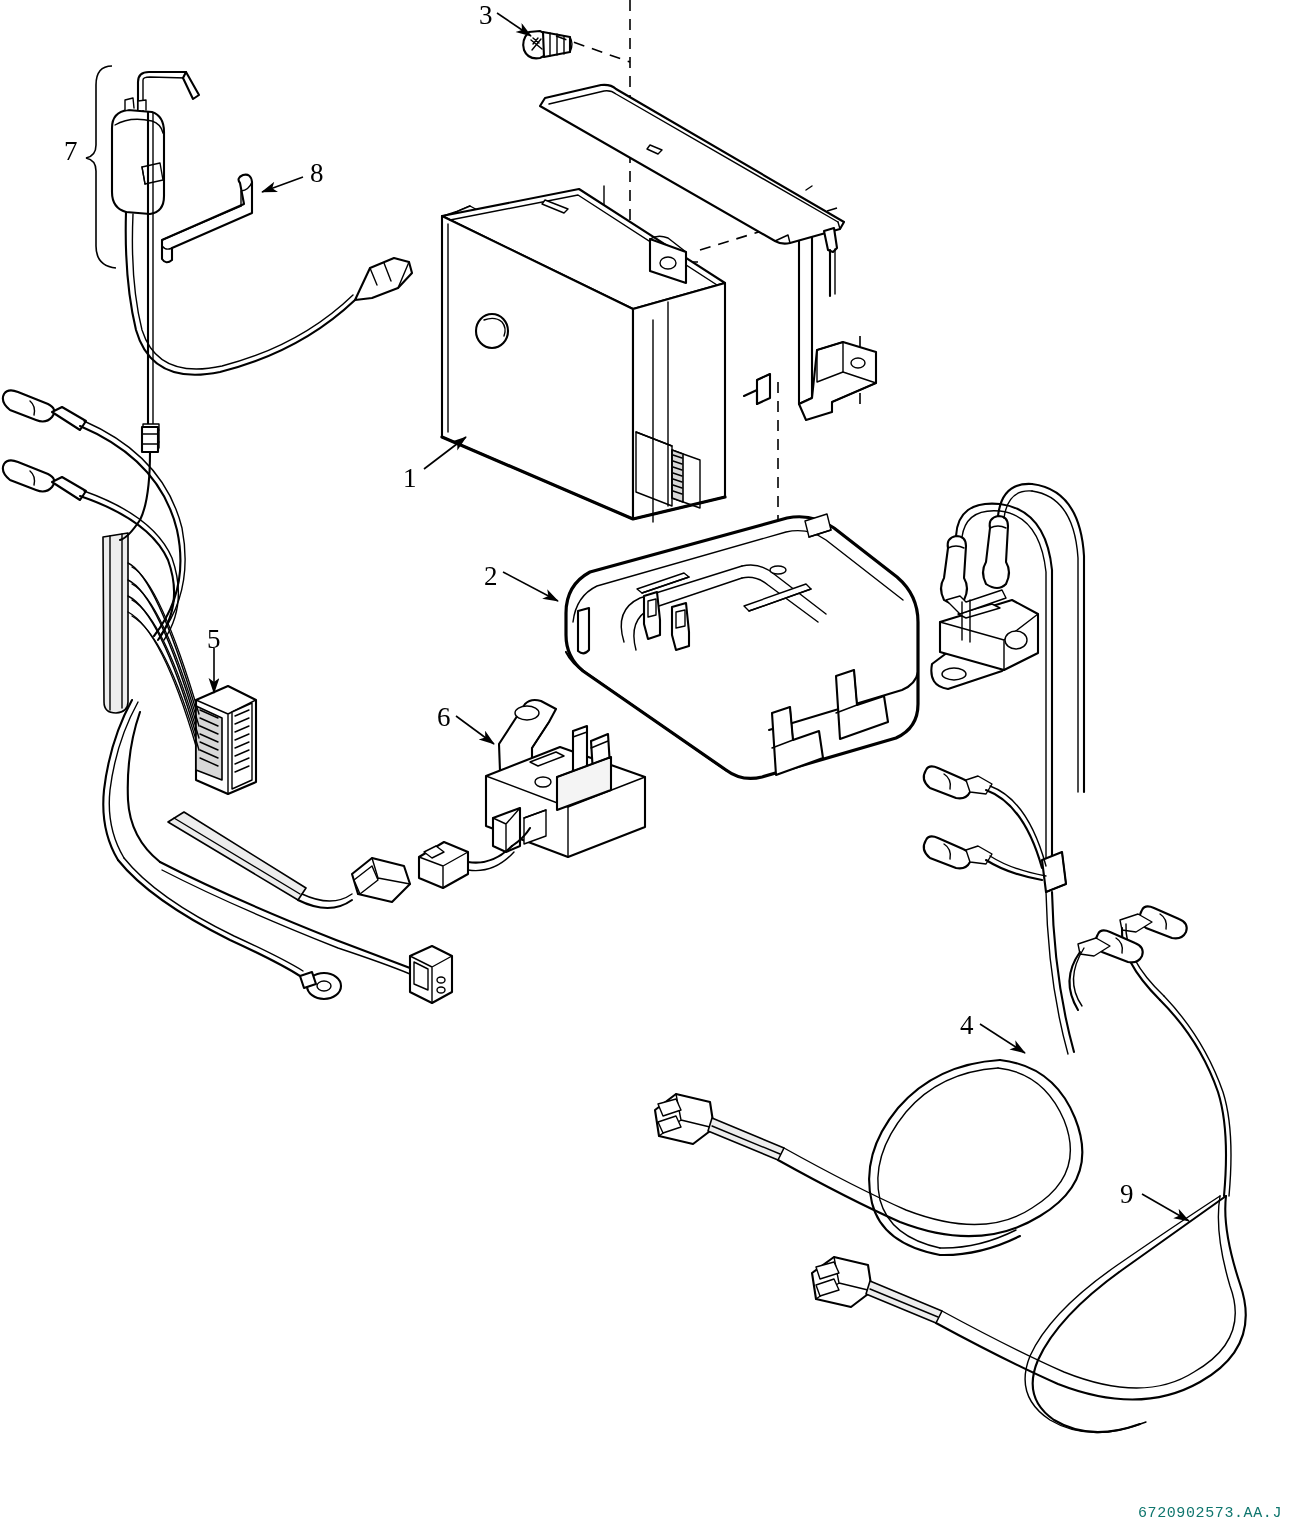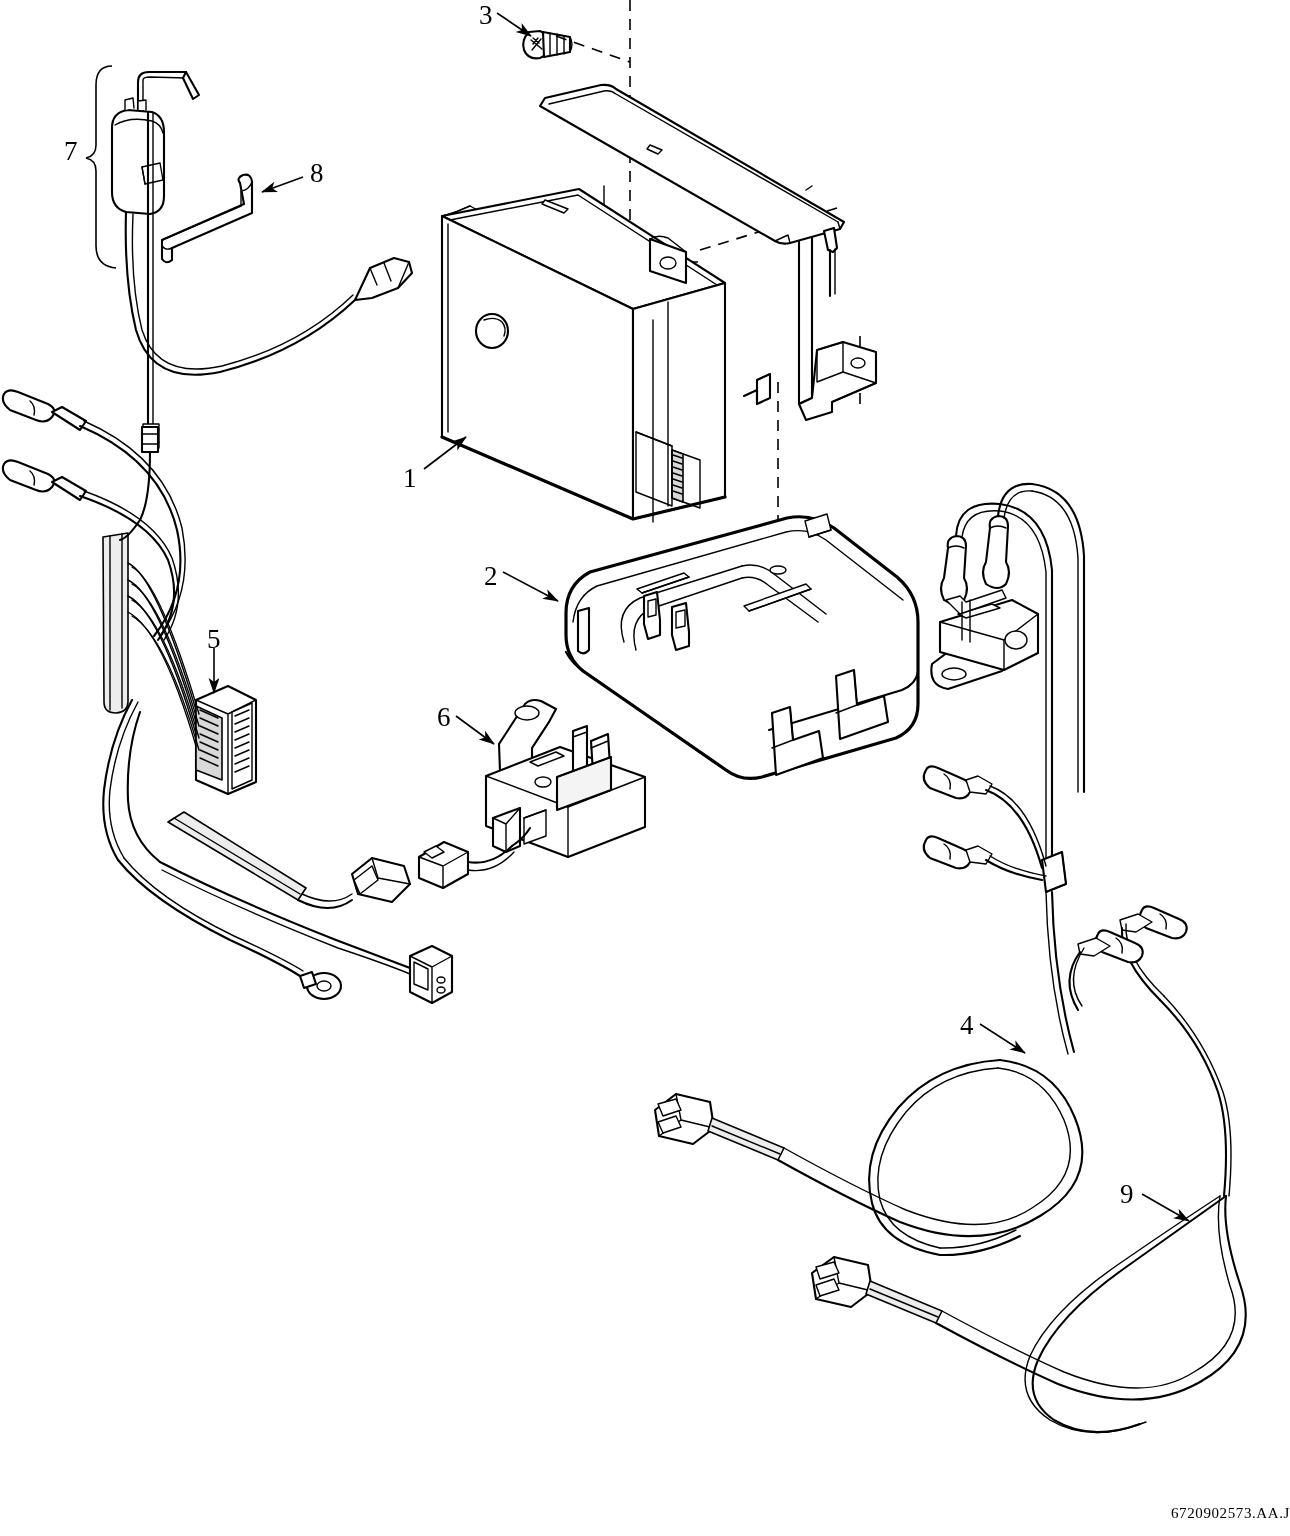--- a/index.html
+++ b/index.html
@@ -32,26 +32,26 @@
     position: absolute;
     font-family: "Liberation Serif", serif;
     font-size: 27px;
     color: #000000;
     line-height: 1;
     white-space: nowrap;
     user-select: none;
   }
   #footer-code {
     position: absolute;
-    right: 0;
+    right: 8px;
     bottom: 14px;
-    font-family: Liberation Serif, serif;
+    font-family: Liberation Mono, monospace;
     font-size: 15px;
     letter-spacing: 0.6px;
-    color: #000000;
+    color: #0f766e;
     white-space: nowrap;
   }
 </style>
 </head>
 <body>
 
 <div id="sheet">
 
   <svg id="diagram" viewBox="0 0 1290 1536">
     <defs>

